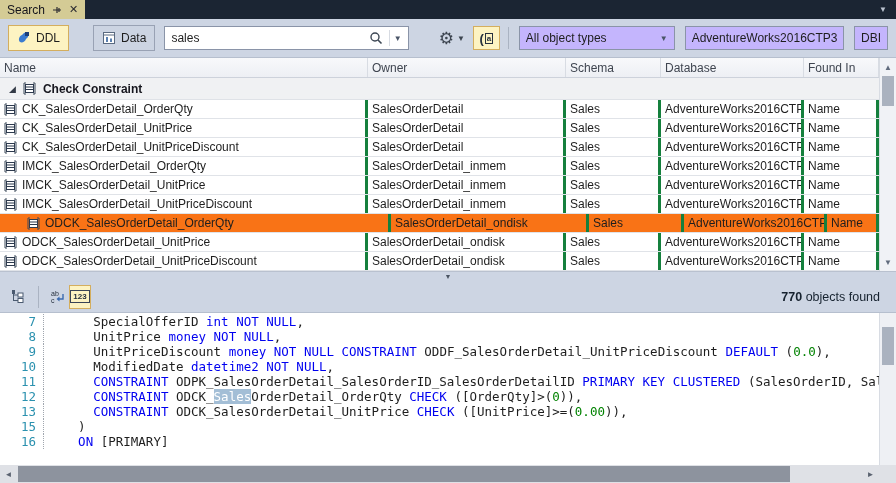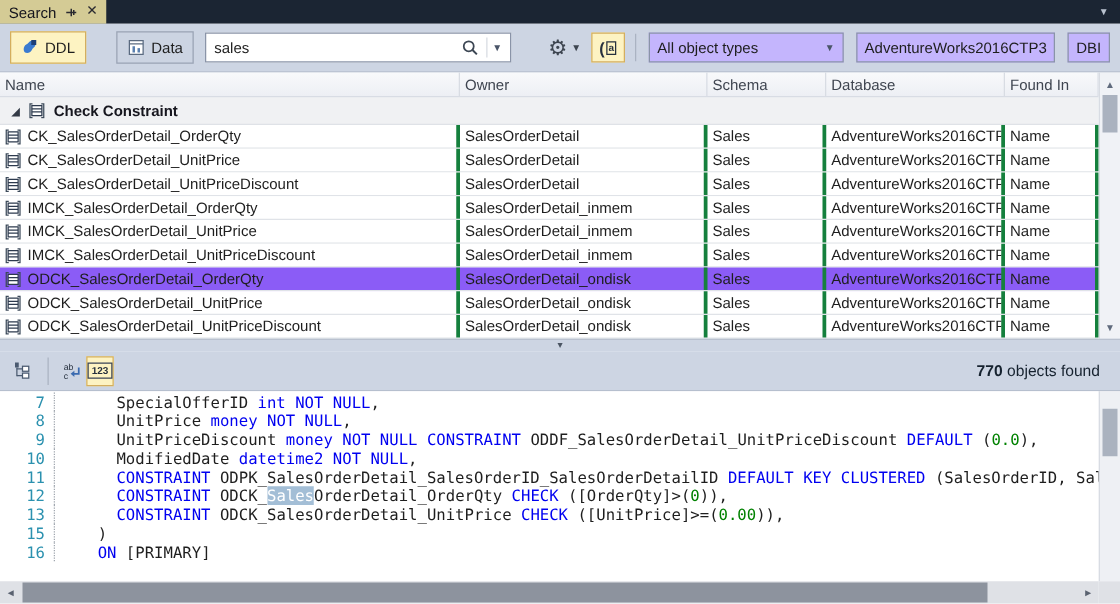--- a/index.html
+++ b/index.html
@@ -55,21 +55,21 @@
                border-bottom:1px solid #cdd2db;color:#3f4550;box-sizing:border-box;}
   .grid-header .hc{padding:3px 4px 0 4px;border-right:1px solid #d8dce3;box-sizing:border-box;}
   .group-row{position:absolute;top:78px;left:0;right:17px;height:22px;background:#f0f1f3;
              border-bottom:1px solid #dfe2e7;display:flex;align-items:center;
              gap:7px;padding-left:9px;box-sizing:border-box;}
   .group-row .tri{font-size:9px;color:#333a46;}
   .group-row .glabel{font-weight:bold;color:#16161e;}
   #rows{position:absolute;top:100px;left:0;right:17px;}
   .grow{display:grid;grid-template-columns:368px 198px 95px 143px 1fr;height:19px;
         border-bottom:1px solid #e0e3e8;background:#fff;box-sizing:border-box;}
-  .grow.selected{background:#8b5cf6;}
+  .grow.selected{background:#f97316;padding-left:23px;}
   .grow>div{padding:2px 4px 0 4px;border-right:3px solid #15803d;box-sizing:border-box;
             white-space:nowrap;overflow:hidden;}
   .grow .c-name{display:flex;align-items:center;gap:5px;padding-top:0;}
   .cc-icon{flex:none;display:flex;}
 
   
   .grid-vscroll{position:absolute;top:58px;right:0;width:17px;height:213px;
                 background:#f0f2f6;border-left:1px solid #d8dce3;box-sizing:border-box;}
   .sarrow{position:absolute;left:0;width:16px;height:16px;display:flex;align-items:center;
           justify-content:center;font-size:8px;color:#606b7d;}
@@ -423,21 +423,21 @@
     <b>770</b><span> objects found</span>
   </div>
 </div>
 
 <div class="code-pane">
   <div id="code-lines">
       <div class="code-line"><span class="ln">7</span><span class="ltxt"><span class="tk-pl">      SpecialOfferID </span><span class="tk-kw">int</span><span class="tk-pl"> </span><span class="tk-kw">NOT NULL</span><span class="tk-pl">,</span></span></div>
       <div class="code-line"><span class="ln">8</span><span class="ltxt"><span class="tk-pl">      UnitPrice </span><span class="tk-kw">money</span><span class="tk-pl"> </span><span class="tk-kw">NOT NULL</span><span class="tk-pl">,</span></span></div>
       <div class="code-line"><span class="ln">9</span><span class="ltxt"><span class="tk-pl">      UnitPriceDiscount </span><span class="tk-kw">money</span><span class="tk-pl"> </span><span class="tk-kw">NOT NULL</span><span class="tk-pl"> </span><span class="tk-kw">CONSTRAINT</span><span class="tk-pl"> ODDF_SalesOrderDetail_UnitPriceDiscount </span><span class="tk-kw">DEFAULT</span><span class="tk-pl"> (</span><span class="tk-num">0.0</span><span class="tk-pl">),</span></span></div>
       <div class="code-line"><span class="ln">10</span><span class="ltxt"><span class="tk-pl">      ModifiedDate </span><span class="tk-kw">datetime2</span><span class="tk-pl"> </span><span class="tk-kw">NOT NULL</span><span class="tk-pl">,</span></span></div>
-      <div class="code-line"><span class="ln">11</span><span class="ltxt"><span class="tk-pl">      </span><span class="tk-kw">CONSTRAINT</span><span class="tk-pl"> ODPK_SalesOrderDetail_SalesOrderID_SalesOrderDetailID </span><span class="tk-kw">DEFAULT KEY CLUSTERED</span><span class="tk-pl"> (SalesOrderID, SalesOrderD</span></span></div>
+      <div class="code-line"><span class="ln">11</span><span class="ltxt"><span class="tk-pl">      </span><span class="tk-kw">CONSTRAINT</span><span class="tk-pl"> ODPK_SalesOrderDetail_SalesOrderID_SalesOrderDetailID </span><span class="tk-kw">PRIMARY KEY CLUSTERED</span><span class="tk-pl"> (SalesOrderID, SalesOrderD</span></span></div>
       <div class="code-line"><span class="ln">12</span><span class="ltxt"><span class="tk-pl">      </span><span class="tk-kw">CONSTRAINT</span><span class="tk-pl"> ODCK_</span><span class="tk-sel">Sales</span><span class="tk-pl">OrderDetail_OrderQty </span><span class="tk-kw">CHECK</span><span class="tk-pl"> ([OrderQty]&gt;(</span><span class="tk-num">0</span><span class="tk-pl">)),</span></span></div>
       <div class="code-line"><span class="ln">13</span><span class="ltxt"><span class="tk-pl">      </span><span class="tk-kw">CONSTRAINT</span><span class="tk-pl"> ODCK_SalesOrderDetail_UnitPrice </span><span class="tk-kw">CHECK</span><span class="tk-pl"> ([UnitPrice]&gt;=(</span><span class="tk-num">0.00</span><span class="tk-pl">)),</span></span></div>
       <div class="code-line"><span class="ln">15</span><span class="ltxt"><span class="tk-pl">    )</span></span></div>
       <div class="code-line"><span class="ln">16</span><span class="ltxt"><span class="tk-pl">    </span><span class="tk-kw">ON</span><span class="tk-pl"> [PRIMARY]</span></span></div>
     </div>
 </div>
 
 <div class="code-vscroll">
   <div class="thumb"></div>
 </div>

